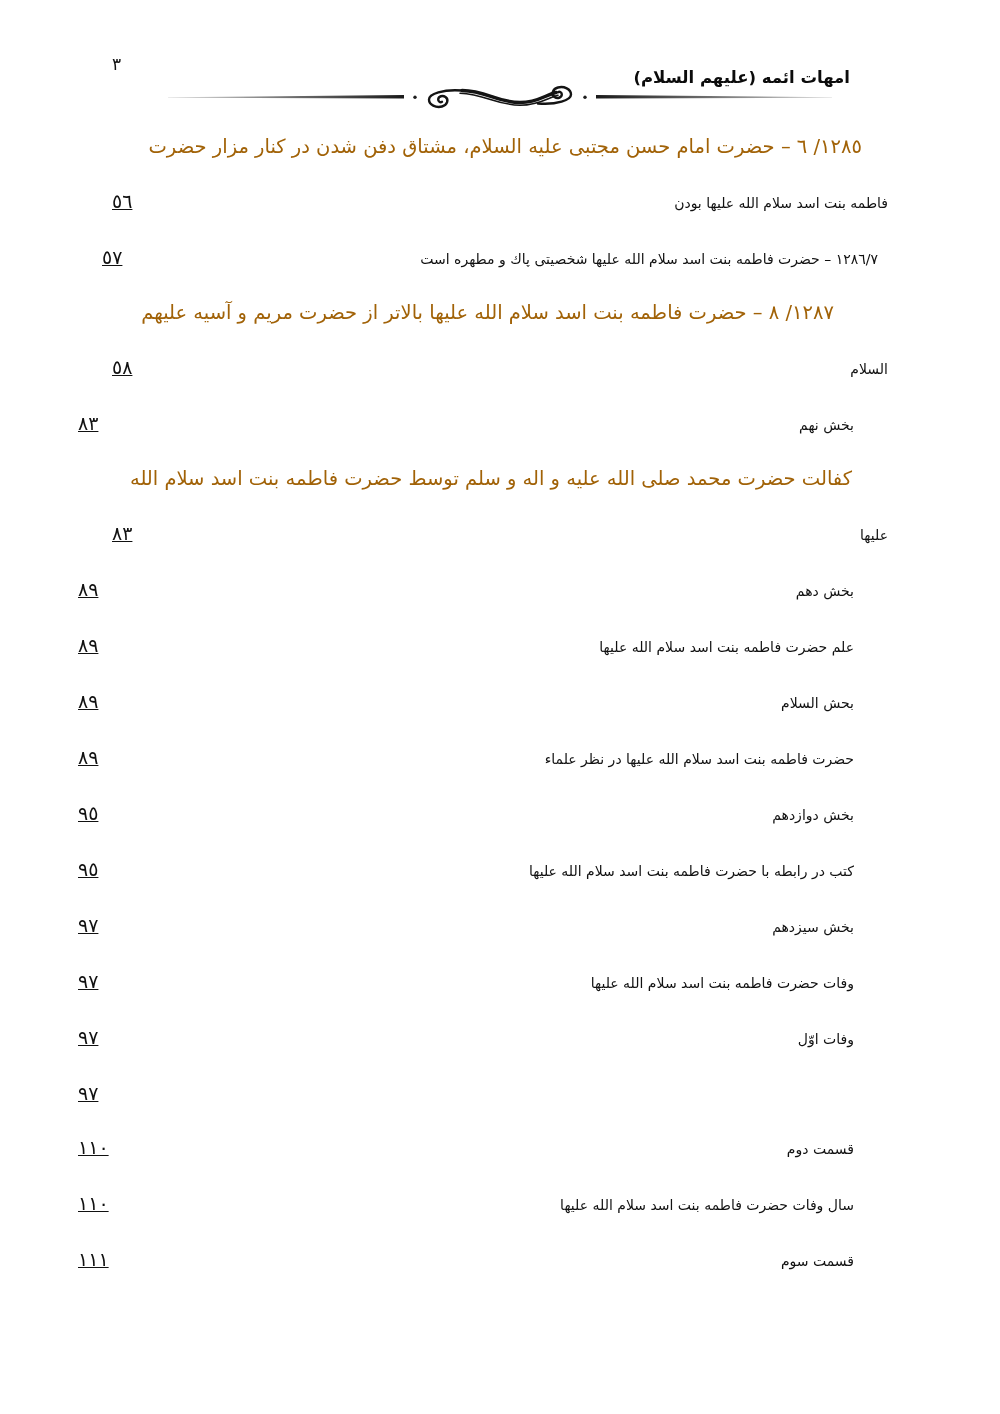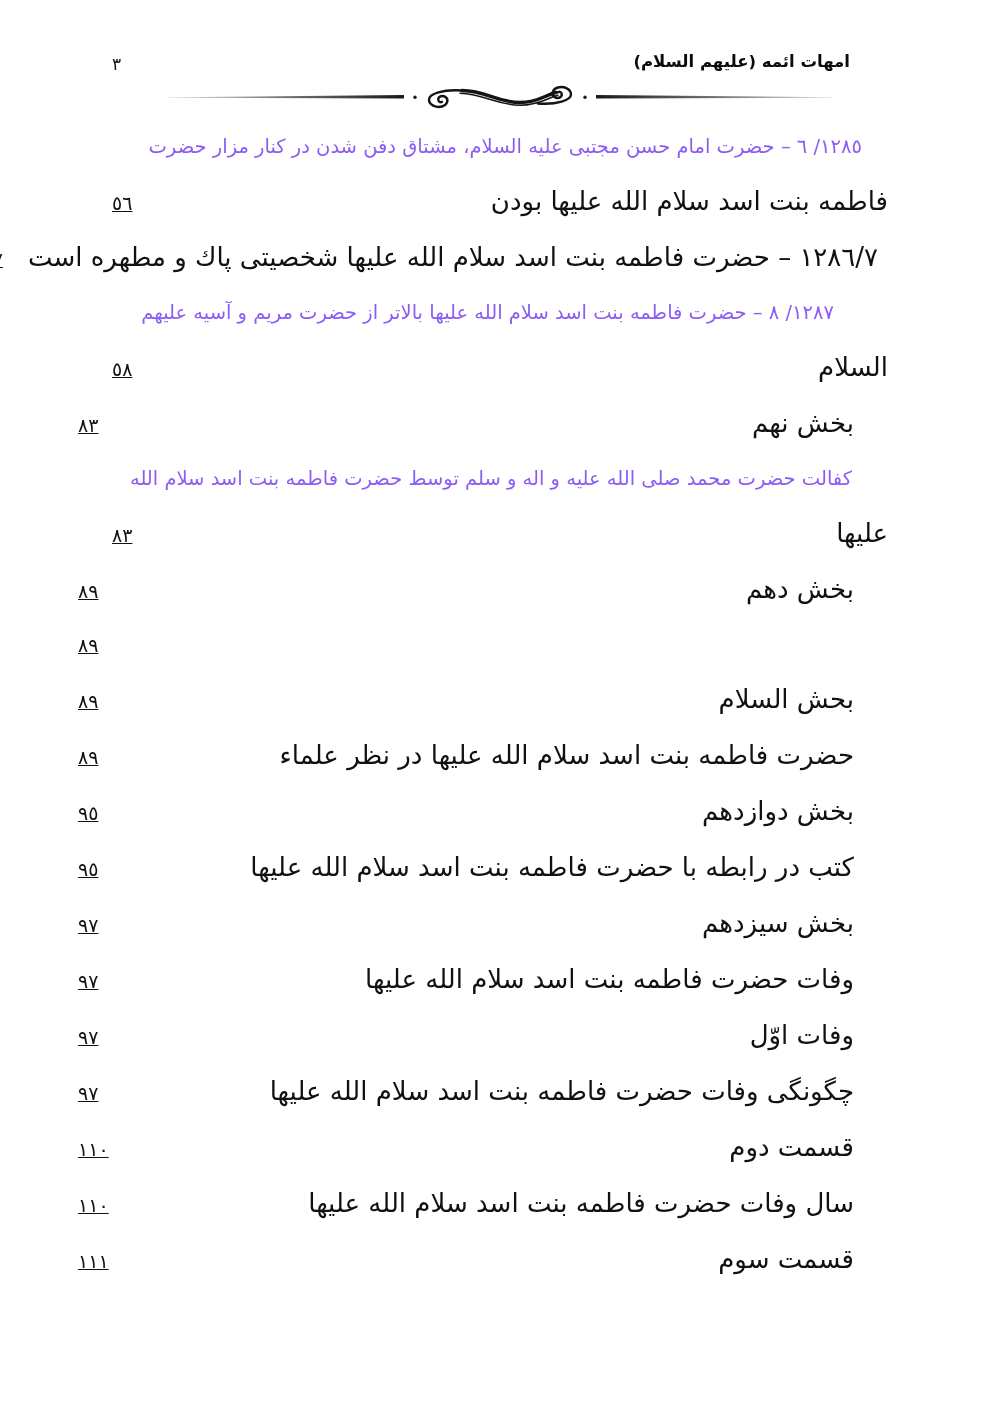--- a/index.html
+++ b/index.html
@@ -33,21 +33,21 @@
     position: absolute;
     top: 6px;
     left: 112px;
     font-size: 17px;
     color: #111;
     direction: rtl;
     letter-spacing: 0;
   }
   .header-title {
     position: absolute;
-    top: 4px;
+    top: 20px;
     right: 150px;
     font-size: 16.5px;
     font-weight: bold;
     color: #0b0b0b;
     direction: rtl;
     white-space: nowrap;
   }
 
   
   .ornament {
@@ -74,21 +74,21 @@
     align-items: baseline;
     direction: rtl;
     width: 100%;
     line-height: 54px;
   }
   .leader-row.indent-1 { padding-right: 34px; }
   .leader-row.indent-2 { padding-right: 10px; }
 
   .lr-title {
     flex: 0 0 auto;
-    font-size: 26px;
+    font-size: 14px;
     color: #111111;
     white-space: nowrap;
   }
   .lr-dots {
     flex: 1 1 auto;
     min-width: 14px;
     overflow: hidden;
     margin: 0 5px 0 6px;
     position: relative;
     height: 1em;
@@ -109,21 +109,21 @@
     white-space: nowrap;
     direction: rtl;
     text-decoration: underline;
   }
 
   
   .wrap-first {
     direction: rtl;
     text-align: right;
     font-size: 19.5px;
-    color: #8b5cf6;
+    color: #a16207;
     line-height: 54px;
     white-space: nowrap;
   }
   .wrap-first.pad-a { padding-right: 26px; }
   .wrap-first.pad-b { padding-right: 54px; }
   .wrap-first.pad-c { padding-right: 36px; }
 </style>
 </head>
 <body>
 
@@ -208,20 +208,21 @@
       </div>
     </div>
 
     <div class="leader-row indent-1">
       <span class="lr-title">بخش دهم</span>
       <span class="lr-dots"></span>
       <span class="lr-page">٨٩</span>
     </div>
 
     <div class="leader-row indent-1">
+      <span class="lr-title">علم حضرت فاطمه بنت اسد سلام الله عليها</span>
       <span class="lr-dots"></span>
       <span class="lr-page">٨٩</span>
     </div>
 
     <div class="leader-row indent-1">
       <span class="lr-title">بحش السلام</span>
       <span class="lr-dots"></span>
       <span class="lr-page">٨٩</span>
     </div>
 
@@ -255,21 +256,20 @@
       <span class="lr-page">٩٧</span>
     </div>
 
     <div class="leader-row indent-1">
       <span class="lr-title">وفات اوّل</span>
       <span class="lr-dots"></span>
       <span class="lr-page">٩٧</span>
     </div>
 
     <div class="leader-row indent-1">
-      <span class="lr-title">چگونگى وفات حضرت فاطمه بنت اسد سلام الله عليها</span>
       <span class="lr-dots"></span>
       <span class="lr-page">٩٧</span>
     </div>
 
     <div class="leader-row indent-1">
       <span class="lr-title">قسمت دوم</span>
       <span class="lr-dots"></span>
       <span class="lr-page">١١٠</span>
     </div>
 

